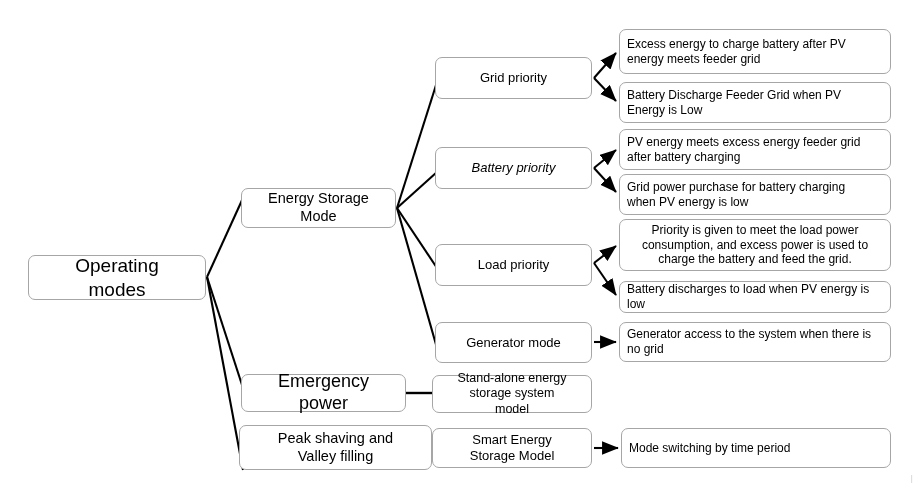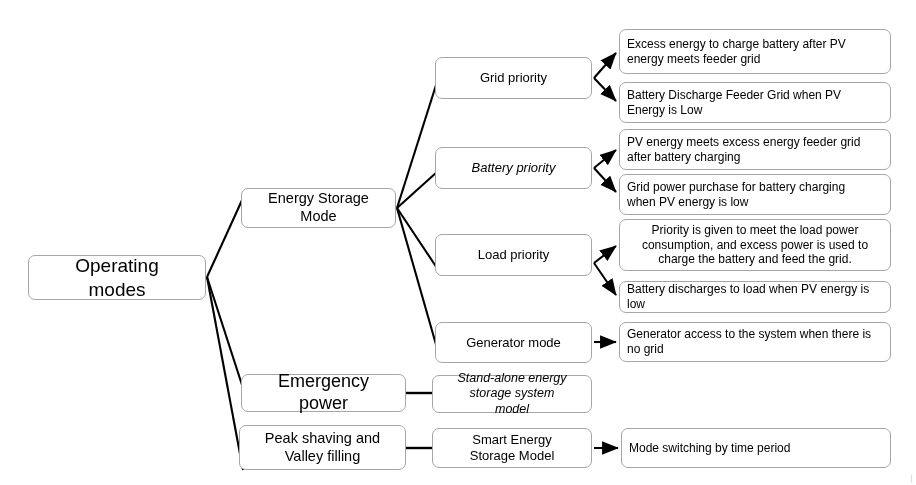--- a/index.html
+++ b/index.html
@@ -50,45 +50,44 @@
   
   #n-energy-storage{
     left:241px;top:188px;width:155px;height:40px;
     font-size:14.5px;
   }
   #n-emergency{
     left:241px;top:374px;width:165px;height:38px;
     font-size:18px;
   }
   #n-peak{
-    left:239px;top:425px;width:167px;height:45px;
+    left:239px;top:425px;width:193px;height:45px;
     font-size:14.5px;
   }
   
   #n-grid-priority{
     left:435px;top:57px;width:157px;height:42px;
     font-size:13px;
   }
   #n-battery-priority{
     left:435px;top:147px;width:157px;height:42px;
     font-size:13px;
     font-style:italic;
   }
   #n-load-priority{
-    left:435px;top:234px;width:157px;height:42px;
+    left:435px;top:244px;width:157px;height:42px;
     font-size:13px;
   }
   #n-generator-mode{
     left:435px;top:322px;width:157px;height:41px;
     font-size:13px;
   }
   #n-standalone{
     left:432px;top:375px;width:160px;height:38px;
     font-size:12.5px;
-    font-style:italic;
   }
   #n-smart{
     left:432px;top:428px;width:160px;height:40px;
     font-size:13px;
   }
   
   .desc{
     font-size:12px;
   }
   #d-grid-1{

